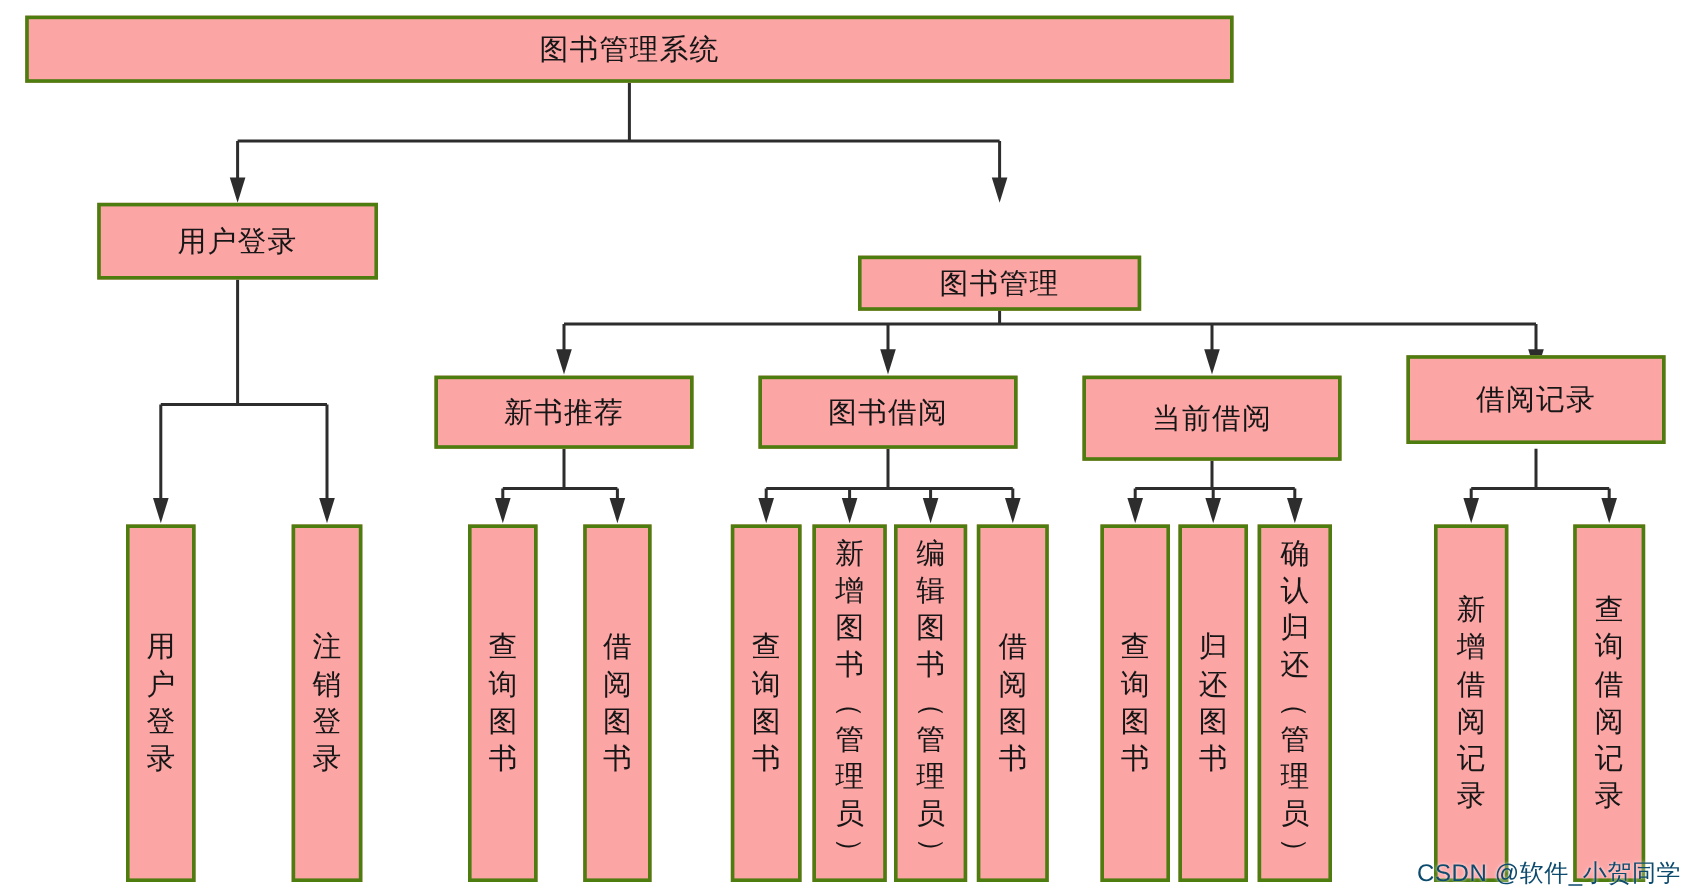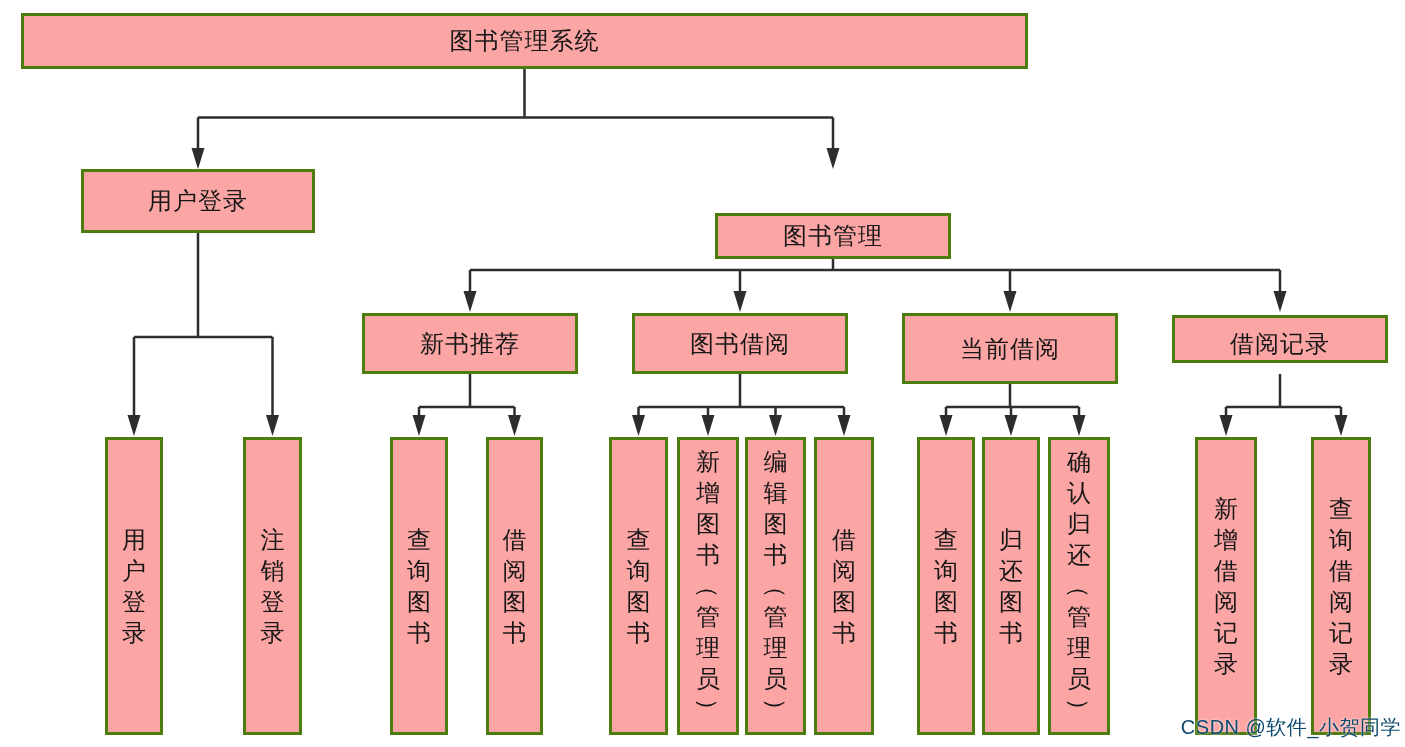--- a/index.html
+++ b/index.html
@@ -74,21 +74,21 @@
 
   <div class="node hbox" style="left:632px;top:313px;width:216px;height:61px;">
     <span>图书借阅</span>
   </div>
   <div class="node hbox" style="left:362px;top:313px;width:216px;height:61px;">
     <span>新书推荐</span>
   </div>
   <div class="node hbox" style="left:902px;top:313px;width:216px;height:71px;">
     <span>当前借阅</span>
   </div>
-  <div class="node hbox" style="left:1172px;top:315px;width:216px;height:48px;align-items:flex-end;">
+  <div class="node hbox" style="left:1172px;top:296px;width:216px;height:74px;">
     <span>借阅记录</span>
   </div>
 
   <div class="node vbox" style="left:105px;top:437px;width:58px;height:298px;">
       <span class="vchar">用</span>
       <span class="vchar">户</span>
       <span class="vchar">登</span>
       <span class="vchar">录</span>
     </div>
   <div class="node vbox" style="left:243px;top:437px;width:59px;height:298px;">

